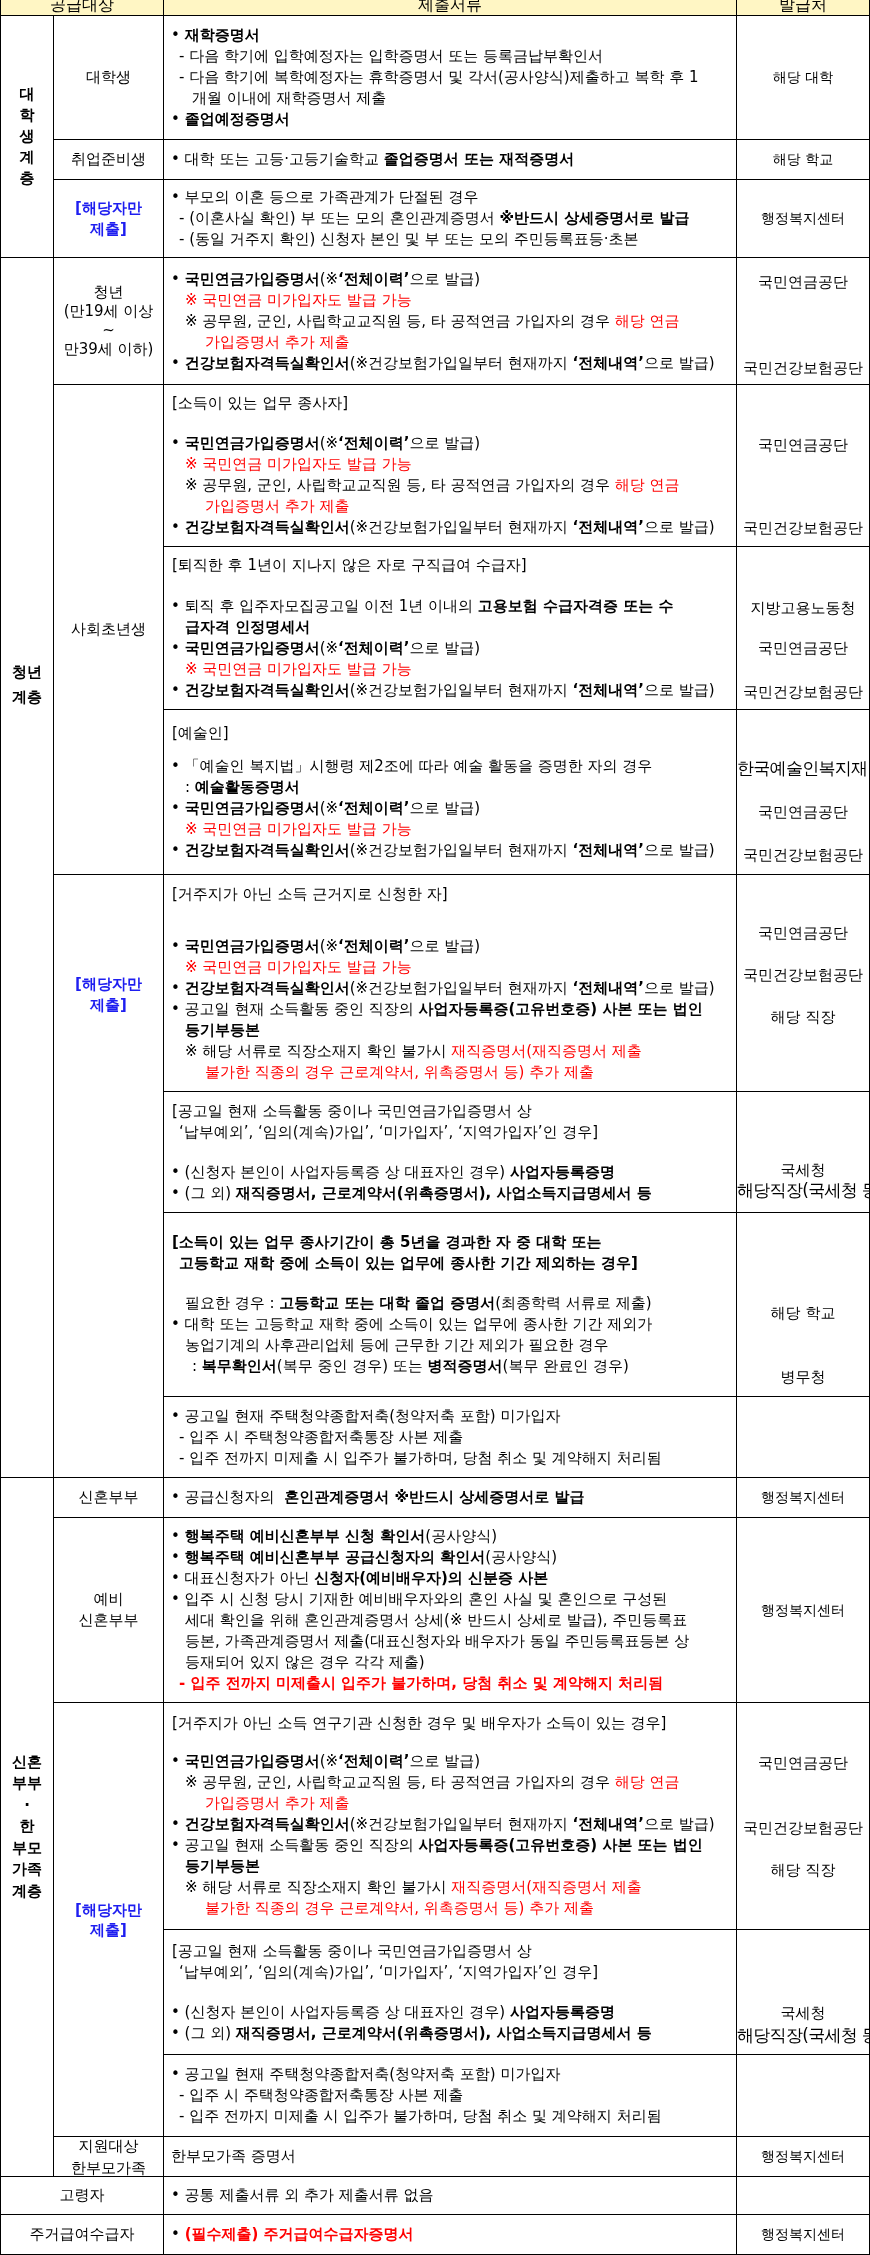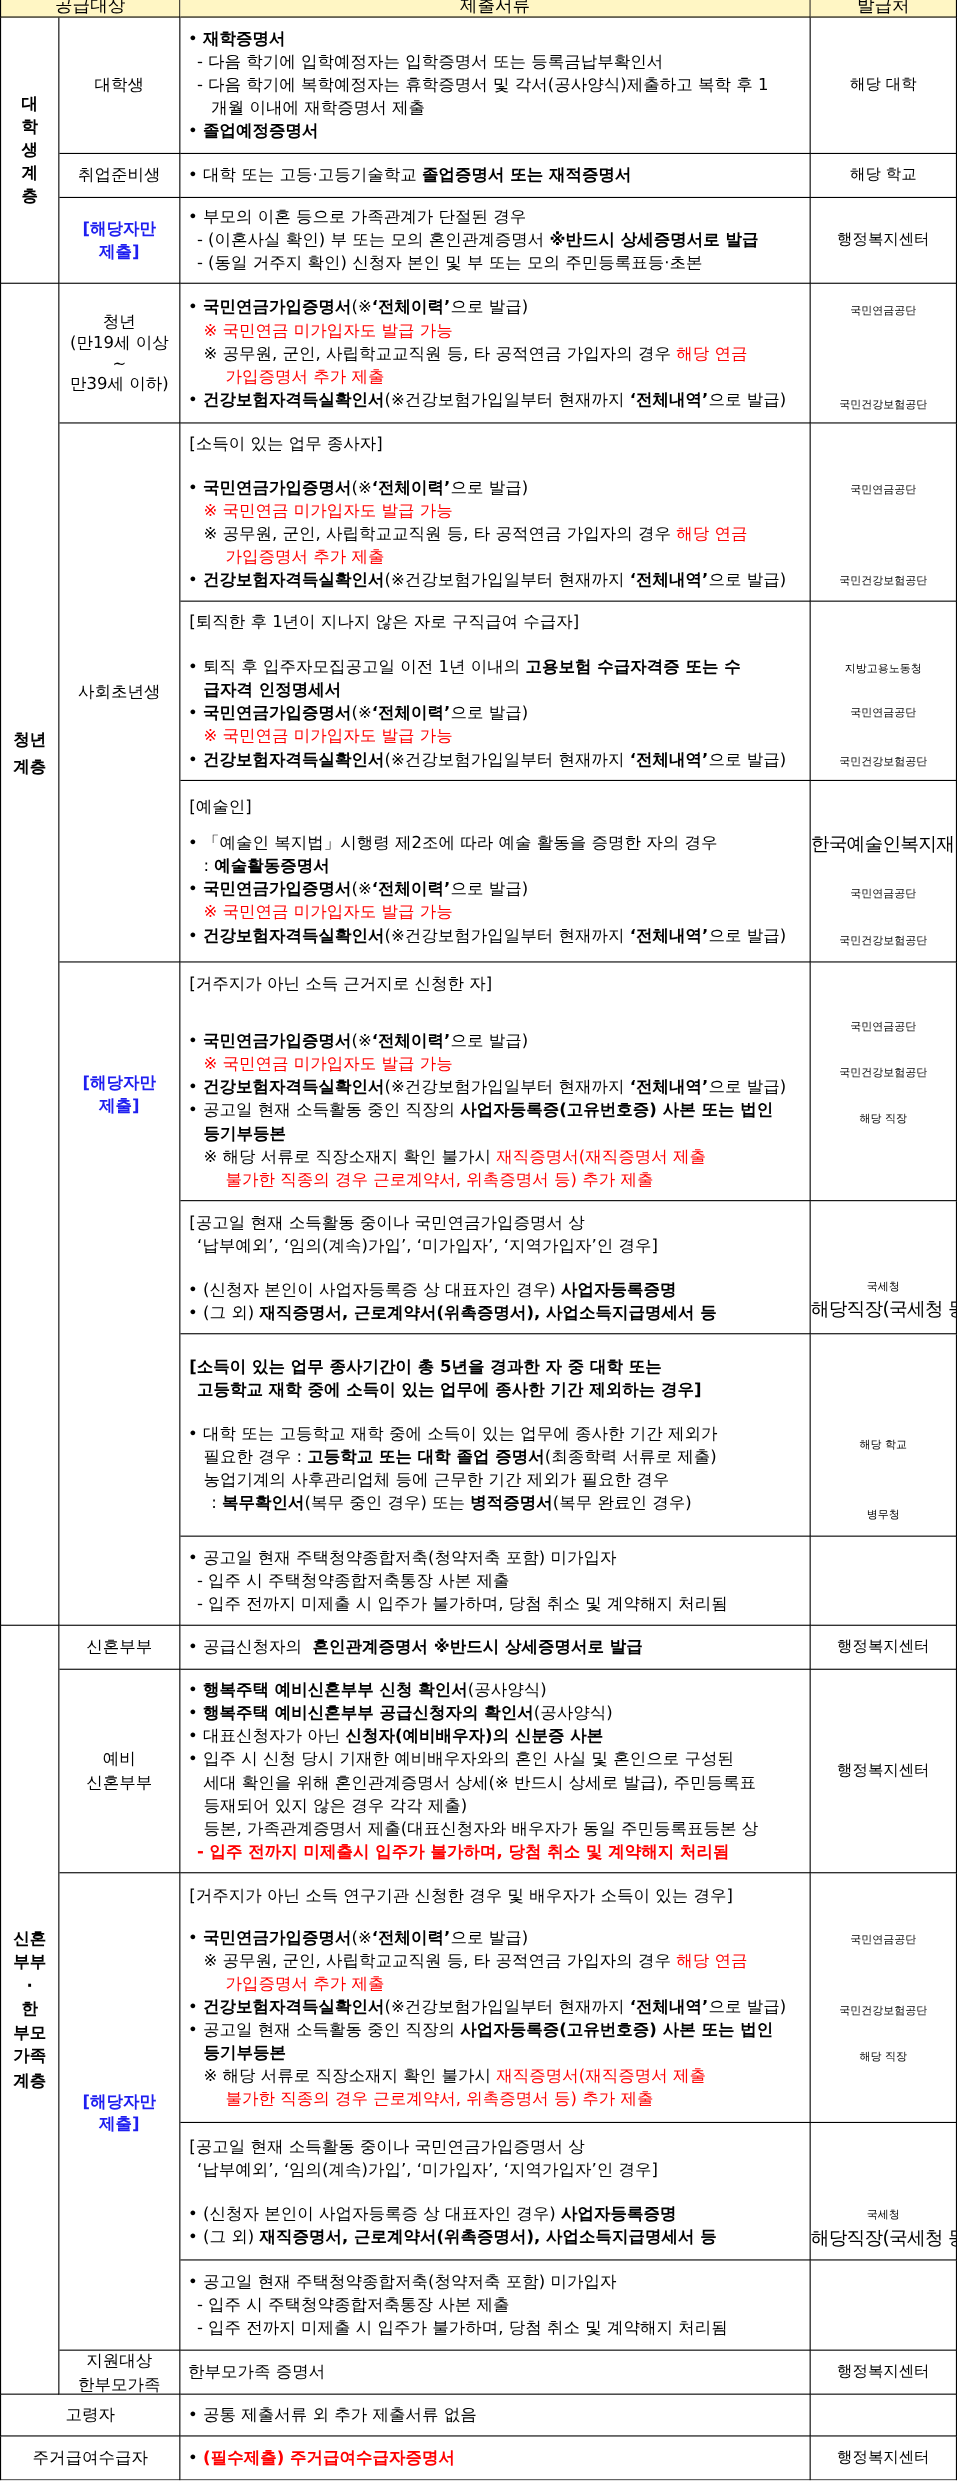--- a/index.html
+++ b/index.html
@@ -24,21 +24,21 @@
   .cat{font-weight:bold;}
   .blue{color:#1E1EF0;font-weight:bold;}
   .docs-cell{display:flex;flex-direction:column;justify-content:center;padding-left:7px;overflow:visible;}
   .ln{white-space:pre;line-height:21px;height:21px;}
   .i0{padding-left:0}.i1{padding-left:8px}.i2{padding-left:14px}.i3{padding-left:21px}.i4{padding-left:34px}
   .title-block{margin-bottom:var(--gap,0px);}
   .title-block .ln.i0{padding-left:1px;}
   .b{font-weight:bold}
   .r{color:#FF0000}
   .rb{color:#FF0000;font-weight:bold}
-  .iss{position:absolute;left:0;right:0;text-align:center;line-height:21px;font-size:10px;white-space:nowrap;}
+  .iss{position:absolute;left:0;right:0;text-align:center;line-height:21px;font-size:15px;white-space:nowrap;}
   .iss-c{font-size:14px;white-space:nowrap;line-height:21px;}
   .narrow{font-size:17px;letter-spacing:-0.7px;}
 </style>
 </head>
 <body>
 
 <div class="page">
 
   <div class="cell hd c12"><span>공급대상</span></div>
   <div class="cell hd c3"><span>제출서류</span></div>
@@ -199,22 +199,22 @@
         <div class="ln i0"><span>• (신청자 본인이 사업자등록증 상 대표자인 경우) </span><span class="b">사업자등록증명</span></div>
         <div class="ln i0"><span>• (그 외) </span><span class="b">재직증명서, 근로계약서(위촉증명서), 사업소득지급명세서 등</span></div>
       </div>
     </div>
   <div class="cell c3 docs-cell" style="top:1213px;height:184px;--gap:19px">
       <div class="docs">
         <div class="title-block">
           <div class="ln i0"><span class="b">[소득이 있는 업무 종사기간이 총 5년을 경과한 자 중 대학 또는</span></div>
           <div class="ln i1"><span class="b">고등학교 재학 중에 소득이 있는 업무에 종사한 기간 제외하는 경우]</span></div>
         </div>
+        <div class="ln i2"><span>필요한 경우 : </span><span class="b">고등학교 또는 대학 졸업 증명서</span><span>(최종학력 서류로 제출)</span></div>
         <div class="ln i0"><span>• 대학 또는 고등학교 재학 중에 소득이 있는 업무에 종사한 기간 제외가</span></div>
-        <div class="ln i2"><span>필요한 경우 : </span><span class="b">고등학교 또는 대학 졸업 증명서</span><span>(최종학력 서류로 제출)</span></div>
         <div class="ln i2"><span>농업기계의 사후관리업체 등에 근무한 기간 제외가 필요한 경우</span></div>
         <div class="ln i3"><span>: </span><span class="b">복무확인서</span><span>(복무 중인 경우) 또는 </span><span class="b">병적증명서</span><span>(복무 완료인 경우)</span></div>
       </div>
     </div>
   <div class="cell c3 docs-cell" style="top:1397px;height:81px">
       <div class="docs">
         <div class="ln i0"><span>• 공고일 현재 주택청약종합저축(청약저축 포함) 미가입자</span></div>
         <div class="ln i1"><span>- 입주 시 주택청약종합저축통장 사본 제출</span></div>
         <div class="ln i1"><span>- 입주 전까지 미제출 시 입주가 불가하며, 당첨 취소 및 계약해지 처리됨</span></div>
       </div>
@@ -224,22 +224,22 @@
         <div class="ln i0"><span>• 공급신청자의  </span><span class="b">혼인관계증명서 ※반드시 상세증명서로 발급</span></div>
       </div>
     </div>
   <div class="cell c3 docs-cell" style="top:1518px;height:185px">
       <div class="docs">
         <div class="ln i0"><span>• </span><span class="b">행복주택 예비신혼부부 신청 확인서</span><span>(공사양식)</span></div>
         <div class="ln i0"><span>• </span><span class="b">행복주택 예비신혼부부 공급신청자의 확인서</span><span>(공사양식)</span></div>
         <div class="ln i0"><span>• 대표신청자가 아닌 </span><span class="b">신청자(예비배우자)의 신분증 사본</span></div>
         <div class="ln i0"><span>• 입주 시 신청 당시 기재한 예비배우자와의 혼인 사실 및 혼인으로 구성된</span></div>
         <div class="ln i2"><span>세대 확인을 위해 혼인관계증명서 상세(※ 반드시 상세로 발급), 주민등록표</span></div>
+        <div class="ln i2"><span>등본, 가족관계증명서 제출(대표신청자와 배우자가 동일 주민등록표등본 상</span></div>
         <div class="ln i2"><span>등재되어 있지 않은 경우 각각 제출)</span></div>
-        <div class="ln i2"><span>등본, 가족관계증명서 제출(대표신청자와 배우자가 동일 주민등록표등본 상</span></div>
         <div class="ln i1"><span class="rb">- 입주 전까지 미제출시 입주가 불가하며, 당첨 취소 및 계약해지 처리됨</span></div>
       </div>
     </div>
   <div class="cell c3 docs-cell" style="top:1703px;height:227px;--gap:17px">
       <div class="docs">
         <div class="title-block">
           <div class="ln i0"><span>[거주지가 아닌 소득 연구기관 신청한 경우 및 배우자가 소득이 있는 경우]</span></div>
         </div>
         <div class="ln i0"><span>• </span><span class="b">국민연금가입증명서</span><span>(※</span><span class="b">‘전체이력’</span><span>으로 발급)</span></div>
         <div class="ln i2"><span>※ 공무원, 군인, 사립학교교직원 등, 타 공적연금 가입자의 경우 </span><span class="r">해당 연금</span></div>

